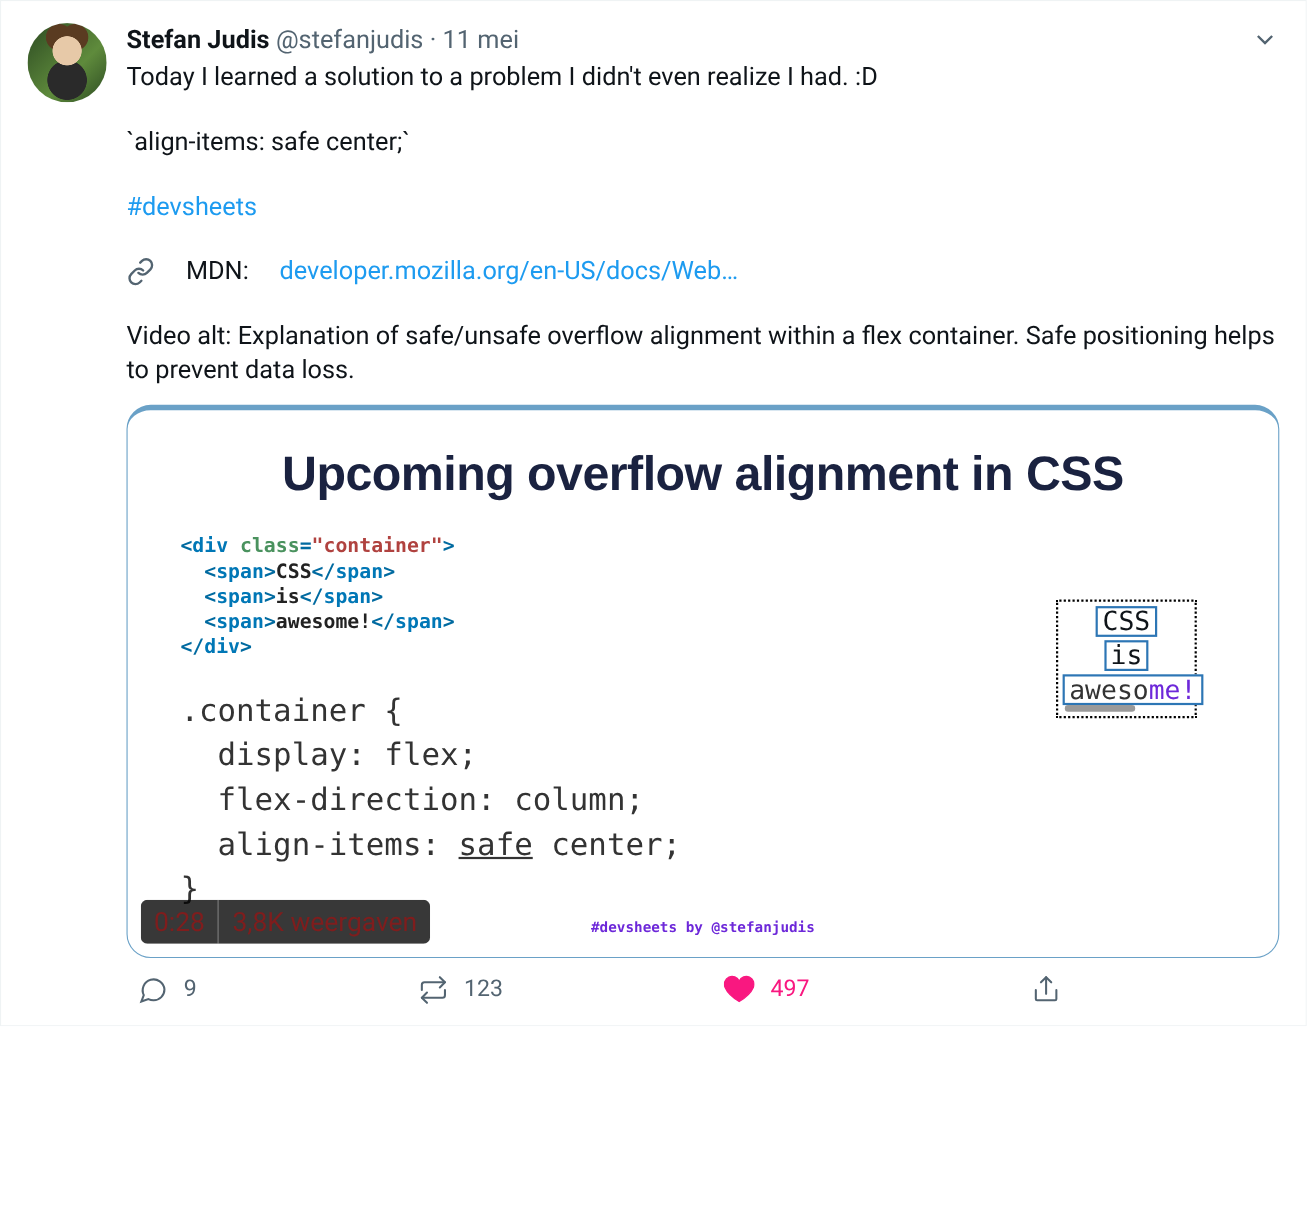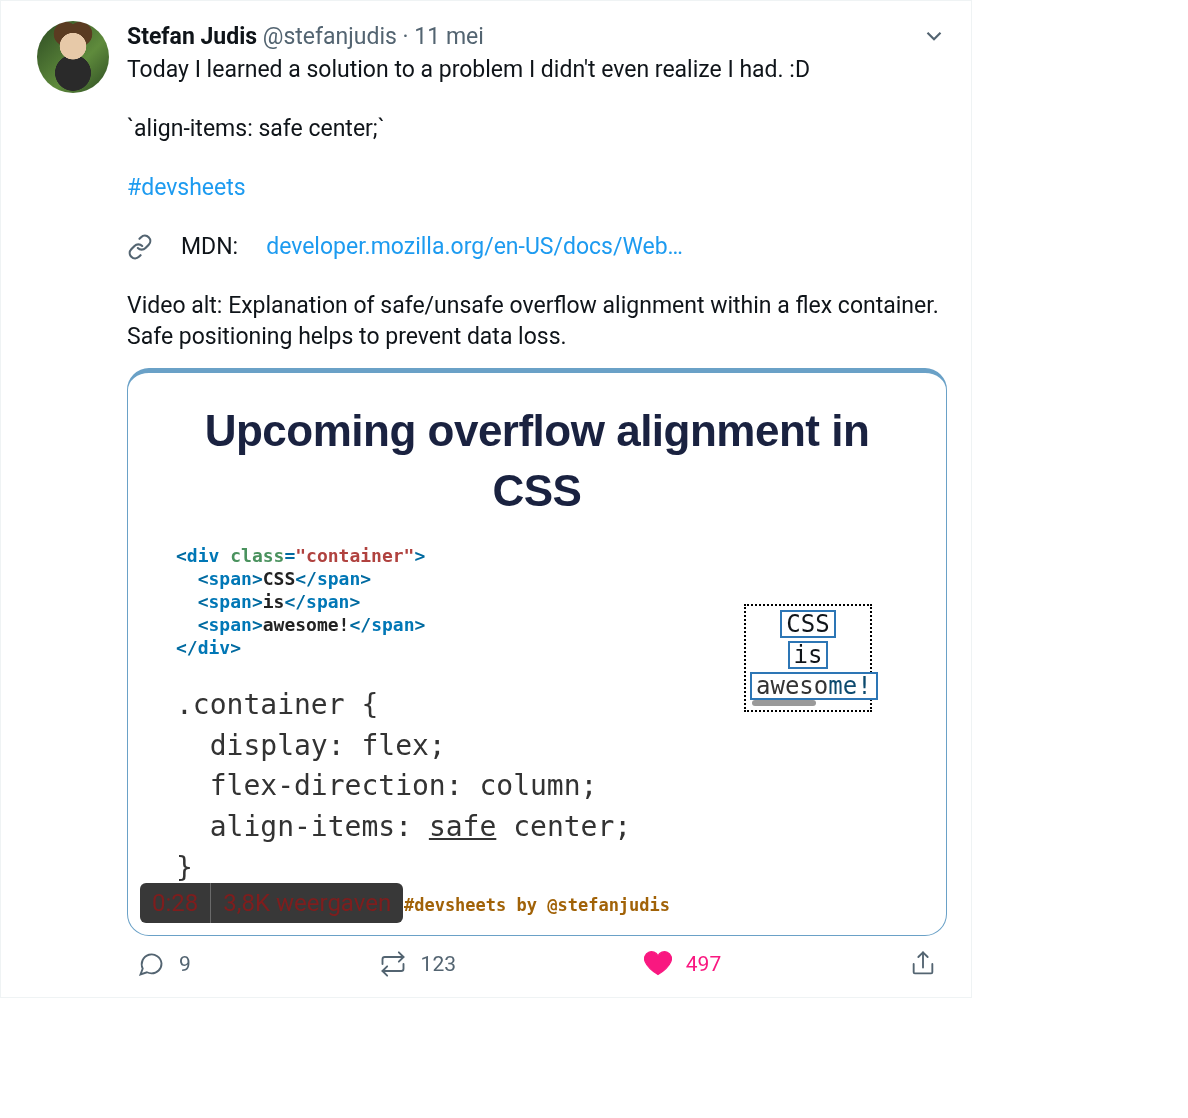--- a/index.html
+++ b/index.html
@@ -19,23 +19,23 @@
   *{box-sizing:border-box;}
   body{
     margin:0;
     font-family:-apple-system,BlinkMacSystemFont,"Segoe UI",Roboto,Helvetica,Arial,sans-serif;
     background:#fff;
     color:var(--text);
     font-size:23px;
     line-height:1.35;
   }
   .tweet{
-    width:972px;
+    width:1188px;
     border:1px solid var(--border);
-    padding:20px 24px 12px 36px;
+    padding:20px 24px 12px 24px;
   }
   .row{display:flex;}
   .avatar{
     width:72px;height:72px;border-radius:50%;
     flex:0 0 72px;margin-right:18px;
     background:
       radial-gradient(circle at 50% 35%, #e7c9a8 0 22%, transparent 23%),
       radial-gradient(circle at 50% 72%, #2a2a2a 0 28%, transparent 29%),
       radial-gradient(circle at 60% 18%, #5a3b21 0 16%, transparent 17%),
       radial-gradient(circle at 40% 18%, #5a3b21 0 16%, transparent 17%),
@@ -119,31 +119,31 @@
   }
   .demo-wide-wrap{position:relative;align-self:flex-start;}
   .demo-wide{
     border:2px solid #2d76b5;
     font-family:ui-monospace,Menlo,monospace;
     font-size:24px;line-height:1;
     padding:0 4px;
     background:#fff;
     color:#333;
   }
-  .demo-wide .faded{color:#0c4a6e;}
+  .demo-wide .faded{color:#6d28d9;}
   .demo-scroll{
     position:absolute;left:6px;bottom:4px;
     height:6px;width:64px;border-radius:3px;background:#9a9a9a;
   }
 
   .slide-footer{
     text-align:center;
     font-family:ui-monospace,Menlo,monospace;
-    font-weight:700;font-size:17px;
-    color:#a16207;
+    font-weight:700;font-size:13px;
+    color:#6d28d9;
     margin-top:6px;
   }
   .overlay{
     position:absolute;left:12px;bottom:12px;
     display:flex;border-radius:6px;overflow:hidden;
     font-size:24px;color:#7f1d1d;
   }
   .overlay span{
     background:rgba(0,0,0,0.78);
     padding:4px 12px;

